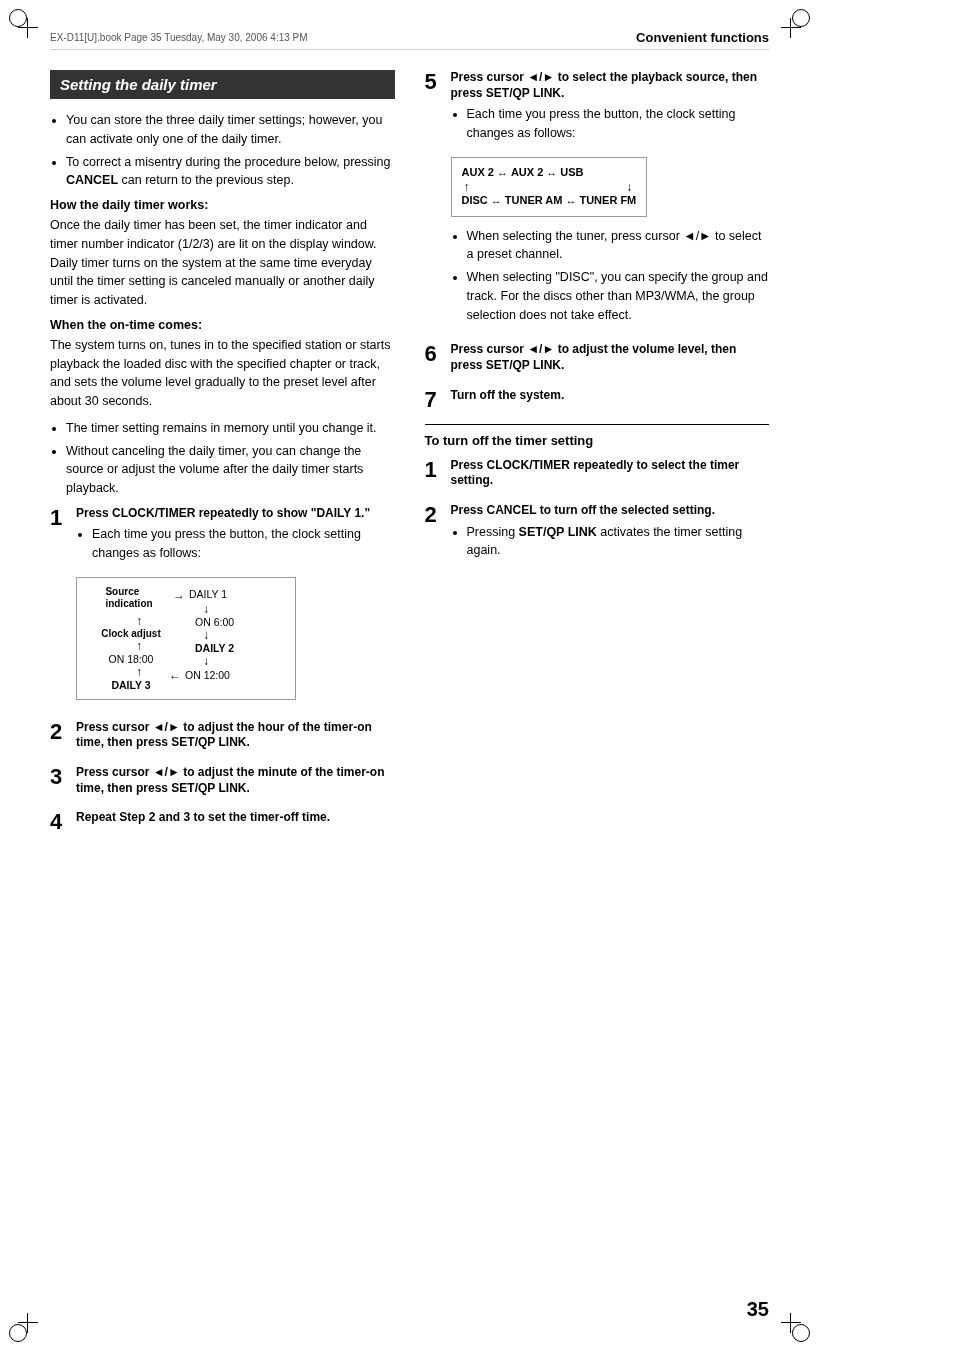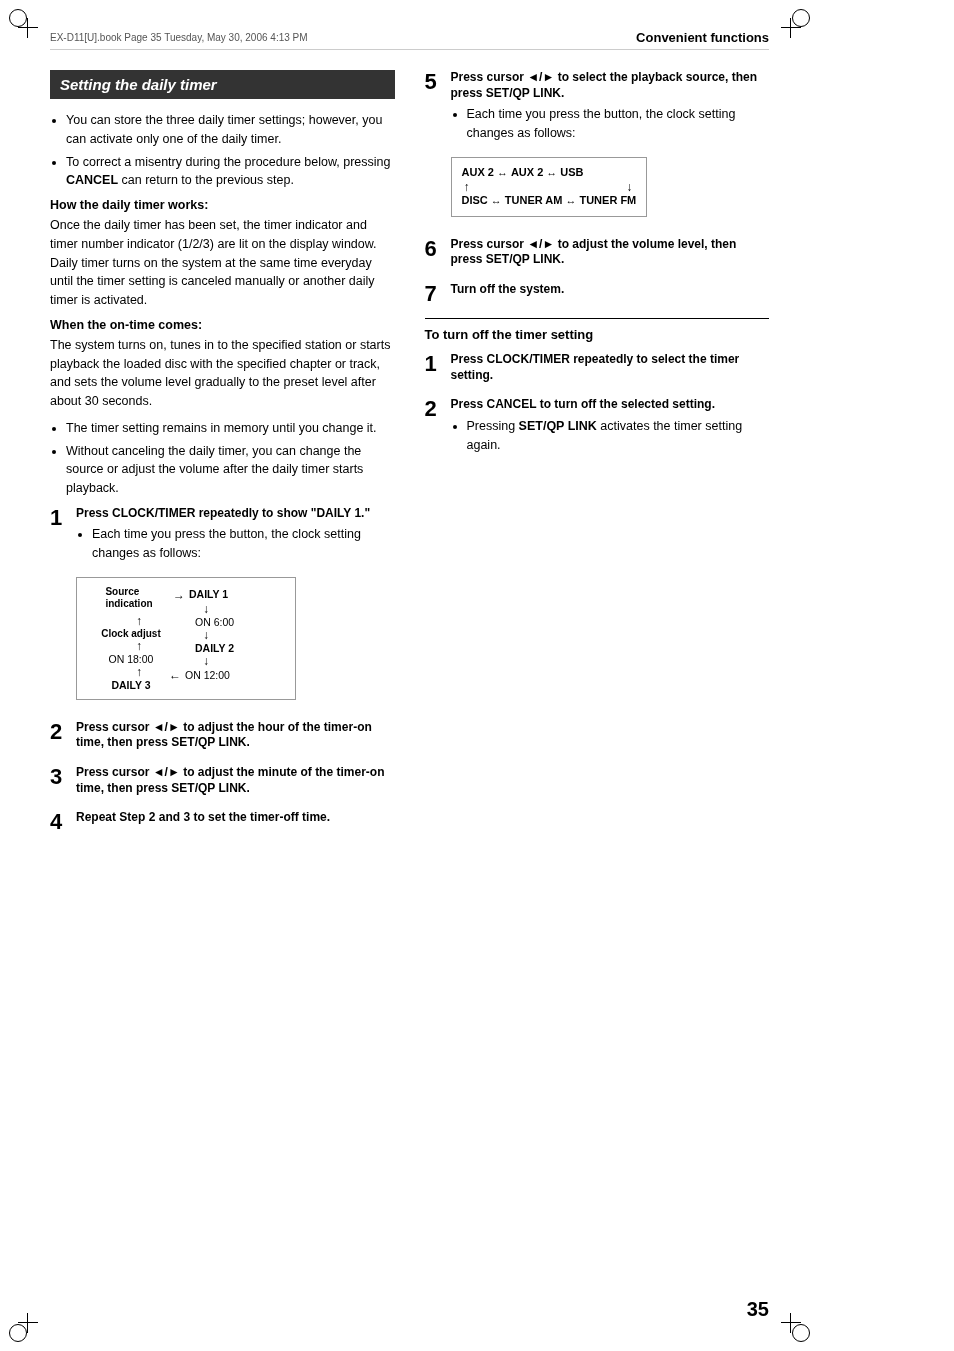--- a/index.html
+++ b/index.html
@@ -251,21 +251,21 @@
                 </div>
                 <div style="font-size:10.5px; margin-left:4px;">ON 18:00</div>
                 <div style="display:flex; flex-direction:column; align-items:center; margin-left:20px;">
                   <span style="font-size:12px;">↑</span>
                 </div>
                 <div style="font-size:10.5px; font-weight:bold; margin-left:4px;">DAILY 3</div>
               </div>
               <div style="display:flex; flex-direction:column; align-items:flex-start; margin-left:4px; margin-top:0;">
                 <div style="display:flex; align-items:center; gap:4px;">
                   <span style="font-size:12px; margin-top:2px;">→</span>
-                  <span style="font-size:10.5px; font-weight:bold;">DAILY 1</span>
+                  <span style="font-size:10.5px; font-weight:normal;">DAILY 1</span>
                 </div>
                 <div style="display:flex; align-items:center; margin-left:30px;">
                   <span style="font-size:12px;">↓</span>
                 </div>
                 <div style="font-size:10.5px; margin-left:22px;">ON 6:00</div>
                 <div style="display:flex; align-items:center; margin-left:30px;">
                   <span style="font-size:12px;">↓</span>
                 </div>
                 <div style="font-size:10.5px; font-weight:bold; margin-left:22px;">DAILY 2</div>
                 <div style="display:flex; align-items:center; margin-left:30px;">
@@ -330,20 +330,24 @@
               <div style="margin-right:4px; font-size:12px;">↓</div>
             </div>
             <div class="aux-row">
               <span class="aux-bold">DISC</span>
               <span> ↔ </span>
               <span class="aux-bold">TUNER AM</span>
               <span> ↔ </span>
               <span class="aux-bold">TUNER FM</span>
             </div>
           </div>
+          <ul>
+            <li>When selecting the tuner, press cursor ◄/► to select a preset channel.</li>
+            <li>When selecting "DISC", you can specify the group and track. For the discs other than MP3/WMA, the group selection does not take effect.</li>
+          </ul>
         </div>
       </div>
 
       <div class="step">
         <span class="step-num">6</span>
         <div class="step-content">
           <div class="step-title">Press cursor ◄/► to adjust the volume level, then press SET/QP LINK.</div>
         </div>
       </div>
 

